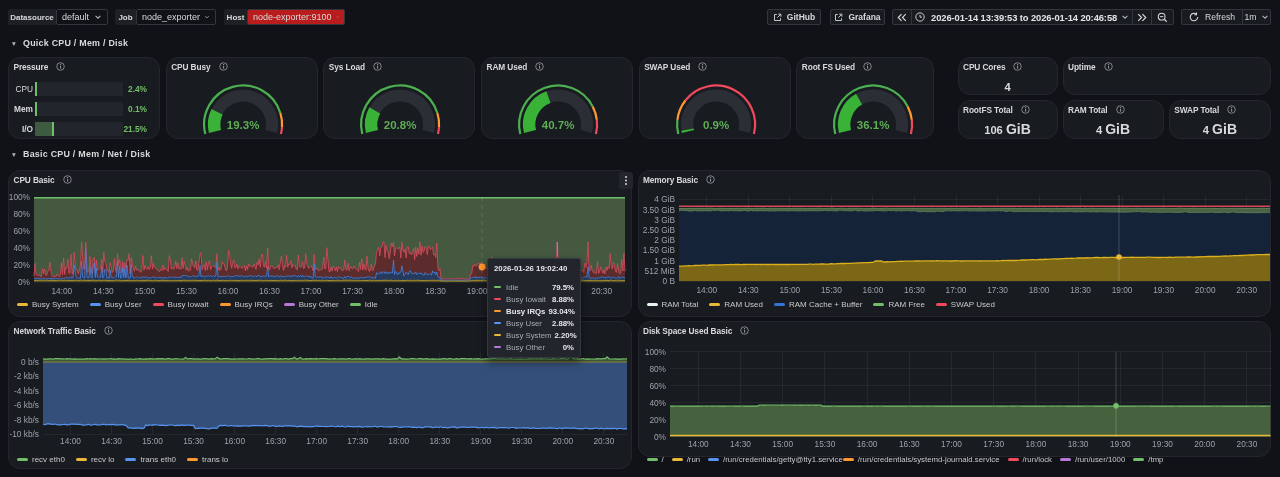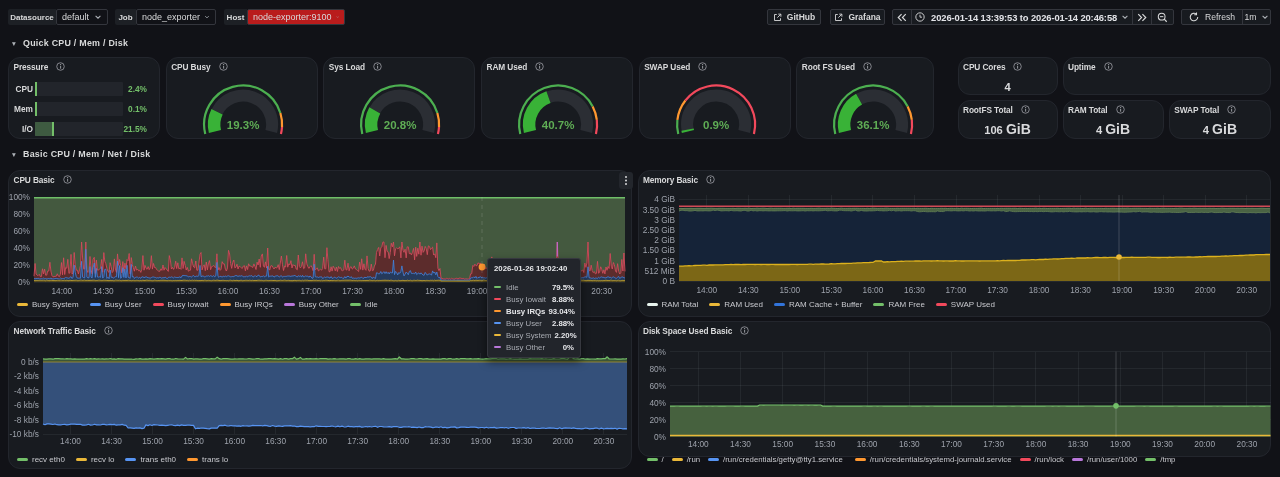--- a/index.html
+++ b/index.html
@@ -81,21 +81,21 @@
       </svg></div>
   </div>
 <div class="rowhdr" style="left:12px;top:37.9px"><span class="chev">▾</span>Quick CPU / Mem / Disk</div>
 <div class="panel" style="left:8px;top:57px;width:152px;height:82.4px">
     <div class="ptitle">Pressure<svg class="info" width="9" height="9" viewBox="0 0 10 10">
         <circle cx="5" cy="5" r="4.2" fill="none" stroke="#8e9197" stroke-width="1"></circle>
         <rect x="4.5" y="4.2" width="1.2" height="3.2" fill="#8e9197"></rect>
         <rect x="4.5" y="2.2" width="1.2" height="1.2" fill="#8e9197"></rect>
       </svg></div>
     <div style="position:absolute;top:0;left:0;width:100%;height:100%;font-size:8.3px">
-      <div style="position:absolute;left:0;top:23.5px;width:24px;text-align:right;color:#d8d9da;font-weight:700;line-height:14px">CPU</div>
+      <div style="position:absolute;left:0;top:23.5px;width:24px;text-align:right;color:#d8d9da;font-weight:400;line-height:14px">CPU</div>
       <div style="position:absolute;left:26px;top:23.5px;width:88px;height:14px;background:#22252b;border-radius:1px">
         <div style="position:absolute;left:0.0px;top:0;width:2.2px;height:14px;background:#73BF69"></div>
       </div>
       <div style="position:absolute;right:12px;top:23.5px;color:#73BF69;font-weight:700;line-height:14px">2.4%</div>
       <div style="position:absolute;left:0;top:43.5px;width:24px;text-align:right;color:#d8d9da;font-weight:700;line-height:14px">Mem</div>
       <div style="position:absolute;left:26px;top:43.5px;width:88px;height:14px;background:#22252b;border-radius:1px">
         <div style="position:absolute;left:0.0px;top:0;width:2.2px;height:14px;background:#73BF69"></div>
       </div>
       <div style="position:absolute;right:12px;top:43.5px;color:#73BF69;font-weight:700;line-height:14px">0.1%</div>
       <div style="position:absolute;left:0;top:63.5px;width:24px;text-align:right;color:#d8d9da;font-weight:700;line-height:14px">I/O</div>
@@ -482,21 +482,21 @@
       <text x="396.90000000000003" y="124.7" text-anchor="middle" font-size="8.3" fill="#9da2ab">18:00</text>
       <text x="439.1" y="124.7" text-anchor="middle" font-size="8.3" fill="#9da2ab">18:30</text>
       <text x="481.3" y="124.7" text-anchor="middle" font-size="8.3" fill="#9da2ab">19:00</text>
       <text x="523.5" y="124.7" text-anchor="middle" font-size="8.3" fill="#9da2ab">19:30</text>
       <text x="565.7" y="124.7" text-anchor="middle" font-size="8.3" fill="#9da2ab">20:00</text>
       <text x="607.9" y="124.7" text-anchor="middle" font-size="8.3" fill="#9da2ab">20:30</text>
     </svg>
     <div class="legend" style="left:8px;top:133px;font-size:7.8px">
       <span class="li" style="margin-right:8px"><span class="sw" style="background:#73BF69"></span>/</span>
       <span class="li" style="margin-right:8px"><span class="sw" style="background:#EAB839"></span>/run</span>
-      <span class="li" style="margin-right:12px"><span class="sw" style="background:#5794F2"></span>/run/credentials/getty@tty1.service</span>
+      <span class="li" style="margin-right:0"><span class="sw" style="background:#5794F2"></span>/run/credentials/getty@tty1.service</span>
       <span class="li" style="margin-right:8px"><span class="sw" style="background:#FF9830"></span>/run/credentials/systemd-journald.service</span>
       <span class="li" style="margin-right:8px"><span class="sw" style="background:#F2495C"></span>/run/lock</span>
       <span class="li" style="margin-right:8px"><span class="sw" style="background:#B877D9"></span>/run/user/1000</span>
       <span class="li" style="margin-right:8px"><span class="sw" style="background:#73BF69"></span>/tmp</span>
     </div>
   </div>
 <div class="tt">
     <div style="color:#e6e7ea;font-weight:700;height:14px;margin-bottom:3px">2026-01-26 19:02:40</div>
     <div class="ttrow">
       <span class="ttsw" style="background:#73BF69"></span>

